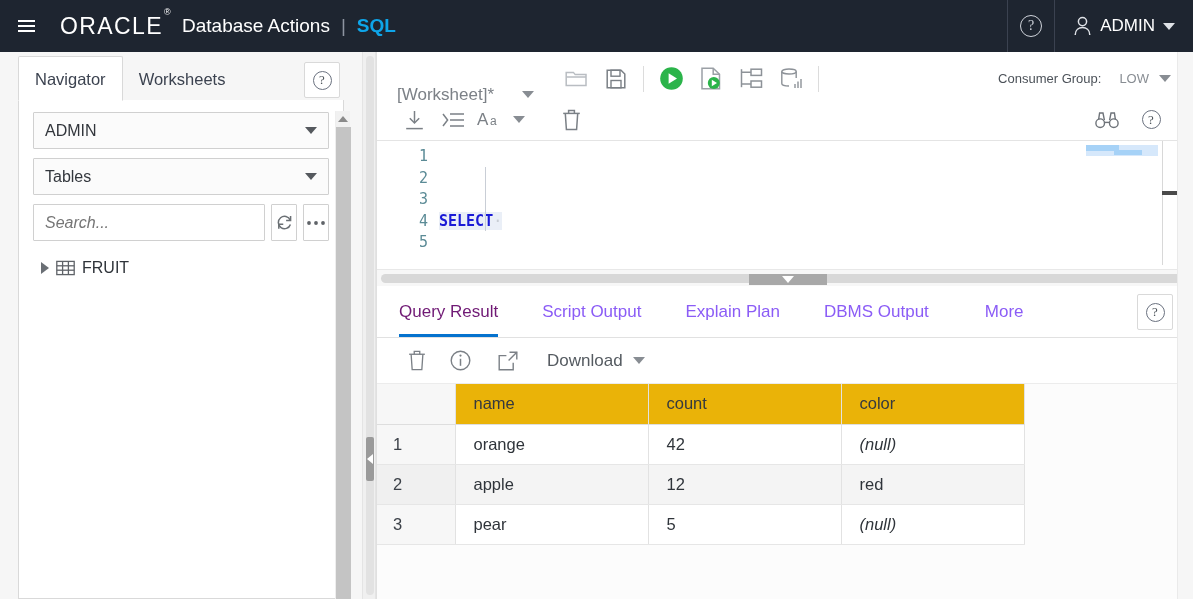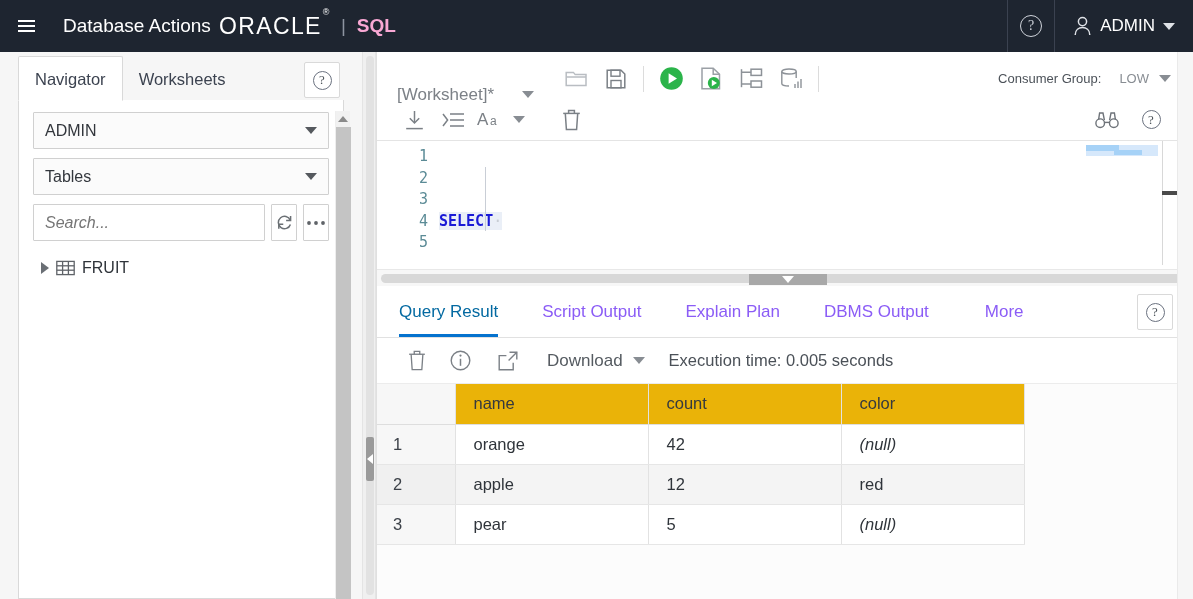--- a/index.html
+++ b/index.html
@@ -20,21 +20,21 @@
   }
   #hamburger i { display:block; width: 17px; height: 2px; background: #fff; }
   #oracle-logo {
     font-family: "Liberation Sans", sans-serif;
     font-size: 23px; letter-spacing: 1.4px; font-weight: 400;
     margin-left: 8px; position: relative; color:#fff;
   }
   #oracle-logo sup { font-size: 9px; position: relative; top: -10px; left: 1px; }
   #app-title { font-size: 19px; margin-left: 11px; font-weight: 400; color: #fff;}
   #title-sep { margin: 0 11px; font-size: 19px; color: #8d94a0; }
-  #module-title { font-size: 19px; font-weight: 600; color: #f9a8d4; }
+  #module-title { font-size: 19px; font-weight: 600; color: #0ea5e9; }
   #header-right { margin-left: auto; display: flex; align-items: stretch; height: 52px; }
   .hdr-divider { width: 1px; background: #3b4250; align-self: stretch; }
   #help-btn {
     width: 46px; display: flex; align-items: center; justify-content: center;
     cursor: pointer;
   }
   #user-menu {
     display: flex; align-items: center; gap: 8px; padding: 0 18px 0 18px;
     cursor: pointer; font-size: 17px; color: #fff;
   }
@@ -221,21 +221,21 @@
 
   
   #result-tabs {
     height: 52px; display: flex; align-items: center; background: #fff;
     border-bottom: 1px solid #e1e1e1; position: relative;
   }
   .rtab {
     padding: 0 22px; height: 51px; line-height: 51px; font-size: 17px;
     color: #8b5cf6; cursor: pointer; position: relative;
   }
-  .rtab.active { color: #0369a1; }
+  .rtab.active { color: #701a75; }
   .rtab.active::after {
     content: ""; position: absolute; left: 22px; right: 22px; bottom: 0;
     height: 3px; background: #0572ce;
   }
   #rtabs-help {
     position: absolute; right: 20px; top: 8px; width: 36px; height: 36px;
     border: 1px solid #d9d9d9; background:#fff; border-radius: 2px;
     display: flex; align-items: center; justify-content: center; cursor:pointer;
   }
 
@@ -278,24 +278,24 @@
 </style>
 </head>
 <body>
 
 <div id="header">
   <div id="hamburger">
     <i></i>
     <i></i>
     <i></i>
   </div>
-  <div id="app-title">Database Actions</div>
   <div id="oracle-logo">
     <span>ORACLE</span><sup>®</sup>
   </div>
+  <div id="app-title">Database Actions</div>
   <div id="title-sep">|</div>
   <div id="module-title">SQL</div>
 
   <div id="header-right">
     <div class="hdr-divider"></div>
     <div id="help-btn">
       <span class="circ-q">?</span>
     </div>
     <div class="hdr-divider"></div>
     <div id="user-menu">
@@ -586,21 +586,20 @@
             <path d="M11.5 1.2 H18.8 V8.5" fill="none" stroke="#7b8086" stroke-width="1.4"></path>
             <path d="M18.8 1.2 L10.6 9.4" stroke="#7b8086" stroke-width="1.4"></path>
             <path d="M15.2 11.8 V18.8 H1.2 V4.6 H8.4" fill="none" stroke="#7b8086" stroke-width="1.4"></path>
           </svg>
         </span>
       </div>
       <div id="download-btn">
         <span>Download</span>
         <span class="caret-gray"></span>
       </div>
-      <div id="exec-time">Execution time: 0.005 seconds</div>
     </div>
 
     <div id="grid-wrap">
       <table id="grid">
         <thead>
           <tr>
             <th class="rownum-h"></th>
             <th class="c-name">name</th>
             <th class="c-count">count</th>
             <th class="c-color">color</th>

